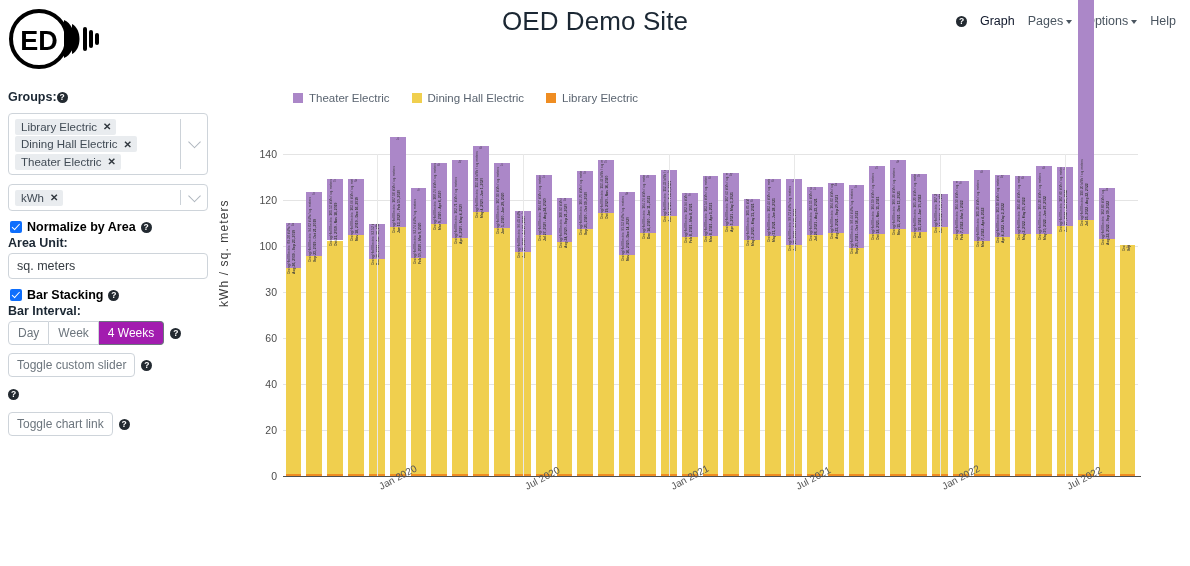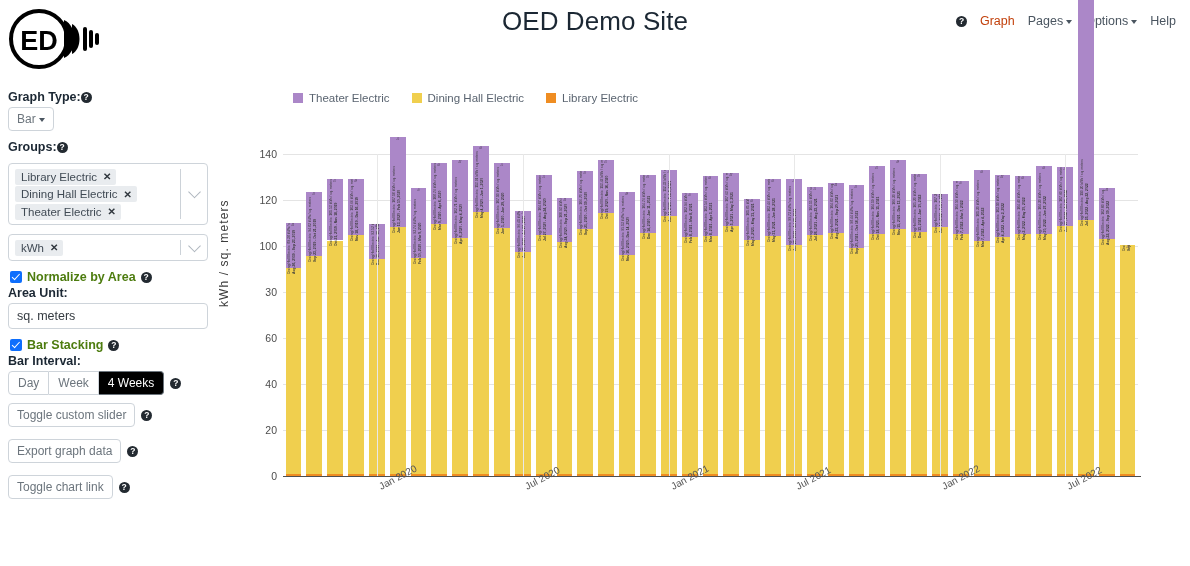--- a/index.html
+++ b/index.html
@@ -40,21 +40,21 @@
   }
   #navbar {
     position: absolute;
     right: 14px; top: 14px;
     display: flex;
     align-items: center;
     gap: 13px;
     font-size: 12.5px;
   }
   .nav-link { color: #4a5560; text-decoration: none; white-space: nowrap; }
-  .nav-link.disabled { color: #c2410c; }
+  .nav-link.disabled { color: #0f172a; }
   .caret {
     display: inline-block;
     width: 0; height: 0;
     margin-left: 3px;
     border-left: 3.5px solid transparent;
     border-right: 3.5px solid transparent;
     border-top: 4px solid #4a5560;
     vertical-align: middle;
   }
   .help-dot {
@@ -161,21 +161,21 @@
   }
   .cbox::after {
     content: "";
     position: absolute;
     left: 3.5px; top: 1px;
     width: 3px; height: 6.5px;
     border-right: 1.8px solid #fff;
     border-bottom: 1.8px solid #fff;
     transform: rotate(42deg);
   }
-  .check-row .txt { font-weight: bold; font-size: 12.5px; color: #4d7c0f; }
+  .check-row .txt { font-weight: bold; font-size: 12.5px; color: #000000; }
 
   .singleselect {
     position: relative;
     border: 1px solid #ced4da;
     border-radius: 4px;
     background: #fff;
     height: 26px;
     line-height: 24px;
     padding: 0 34px 0 8px;
     font-size: 12.5px;
@@ -188,21 +188,21 @@
     background: #fff;
     color: #6c757d;
     font-size: 12px;
     padding: 4px 9px;
     cursor: pointer;
     font-family: "Liberation Sans", sans-serif;
   }
   .seg:first-child { border-radius: 4px 0 0 4px; }
   .seg:not(:first-child) { border-left: none; }
   .seg:last-of-type { border-radius: 0 4px 4px 0; }
-  .seg.active { background: #000000; color: #fff; border-color: #6c757d; font-weight: normal; text-align: right; }
+  .seg.active { background: #a21caf; color: #fff; border-color: #6c757d; font-weight: normal; text-align: right; }
   .row-with-help { display: flex; align-items: center; gap: 6px; margin-bottom: 8px; }
 
   
   #chart-area {
     position: absolute;
     left: 215px; top: 82px;
     width: 965px; height: 470px;
   }
   #legend {
     position: absolute;
@@ -313,24 +313,20 @@
       <span class="help-dot">?</span>
       <a class="nav-link disabled" href="#">Graph</a>
       <a class="nav-link" href="#"><span>Pages</span><span class="caret"></span></a>
       <a class="nav-link" href="#"><span>Options</span><span class="caret"></span></a>
       <a class="nav-link" href="#">Help</a>
     </div>
   </div>
 
   <div id="sidebar">
 
-    <div class="ctl-block">
-      <span class="ctl-label"><span>Graph Type:</span><span class="help-dot">?</span></span>
-      <button class="btn-outline"><span>Bar</span><span class="caret"></span></button>
-    </div>
 
     <div class="ctl-block">
       <span class="ctl-label"><span>Groups:</span><span class="help-dot">?</span></span>
     </div>
 
     <div class="ctl-block">
       <div class="select-box chip-stack">
         <span class="chip">
             <span>Library Electric</span>
             <span class="x">✕</span>
@@ -391,21 +387,20 @@
         <span class="help-dot">?</span>
       </div>
     </div>
 
     <div class="row-with-help">
       <button class="btn-outline">Toggle custom slider</button>
       <span class="help-dot">?</span>
     </div>
 
     <div class="row-with-help" style="margin-top:12px;">
-      <button class="btn-outline">Export graph data</button>
       <span class="help-dot">?</span>
     </div>
 
     <div class="row-with-help" style="margin-top:12px;">
       <button class="btn-outline">Toggle chart link</button>
       <span class="help-dot">?</span>
     </div>
   </div>
 
   <div id="chart-area">

